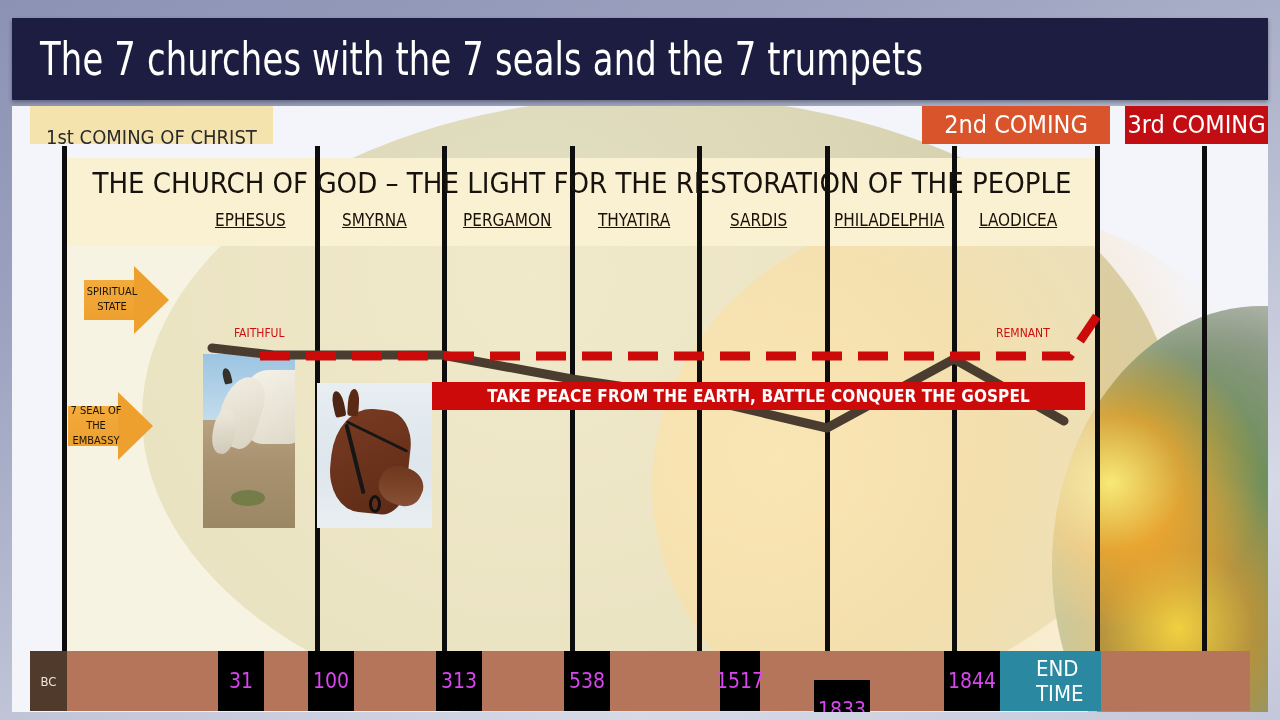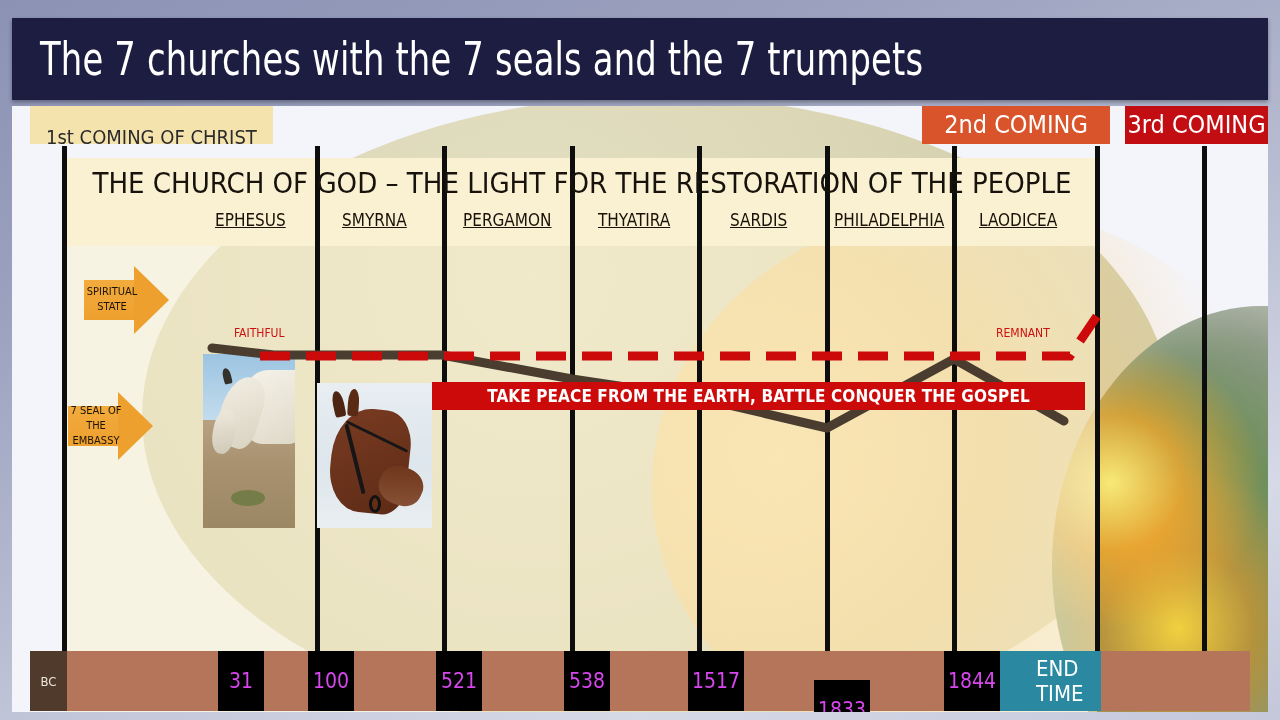--- a/index.html
+++ b/index.html
@@ -317,23 +317,23 @@
       <polyline id="series-dashed" fill="none" stroke="#cc0a0a" stroke-width="9" stroke-linecap="butt" stroke-dasharray="30 16" points="248,250 1058,250 1085,210"></polyline>
     </svg>
 
     <div class="banner" id="banner-red">TAKE PEACE FROM THE EARTH, BATTLE CONQUER THE GOSPEL</div>
 
     <div id="timeline">
       <div id="tl-bc">BC</div>
       <div id="tl-dates">
           <div class="tl-date" style="left: 188px; width: 46px;">31</div>
           <div class="tl-date" style="left: 278px; width: 46px;">100</div>
-          <div class="tl-date" style="left: 406px; width: 46px;">521</div>
+          <div class="tl-date" style="left: 406px; width: 46px;">313</div>
           <div class="tl-date" style="left: 534px; width: 46px;">538</div>
-          <div class="tl-date" style="left: 658px; width: 56px;">1517</div>
+          <div class="tl-date" style="left: 690px; width: 40px;">1517</div>
           <div class="tl-date" style="left: 784px; width: 56px; margin-top: 29px;">1833</div>
           <div class="tl-date" style="left: 914px; width: 56px;">1844</div>
         </div>
       <div id="tl-end" style="left: 970px; width: 101px;">END TIME</div>
     </div>
 
   </div>
 </div>
 
 </body></html>

